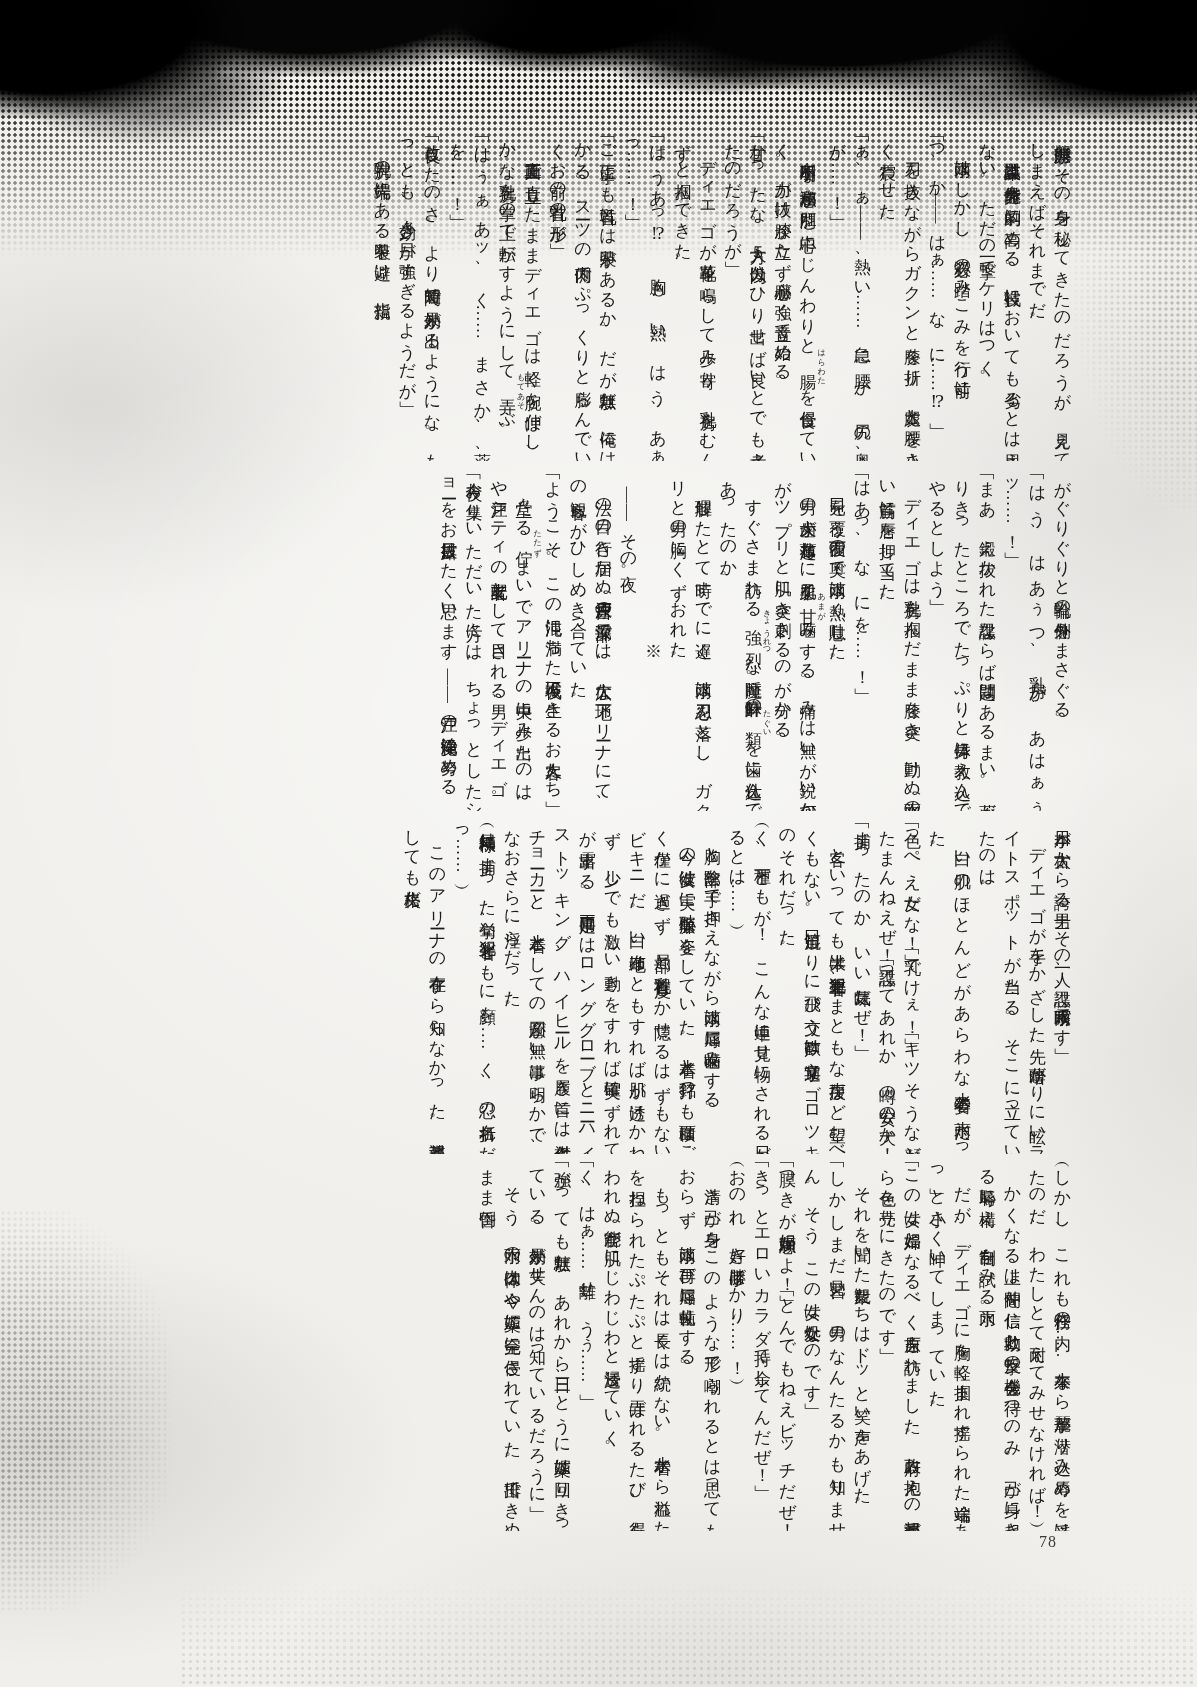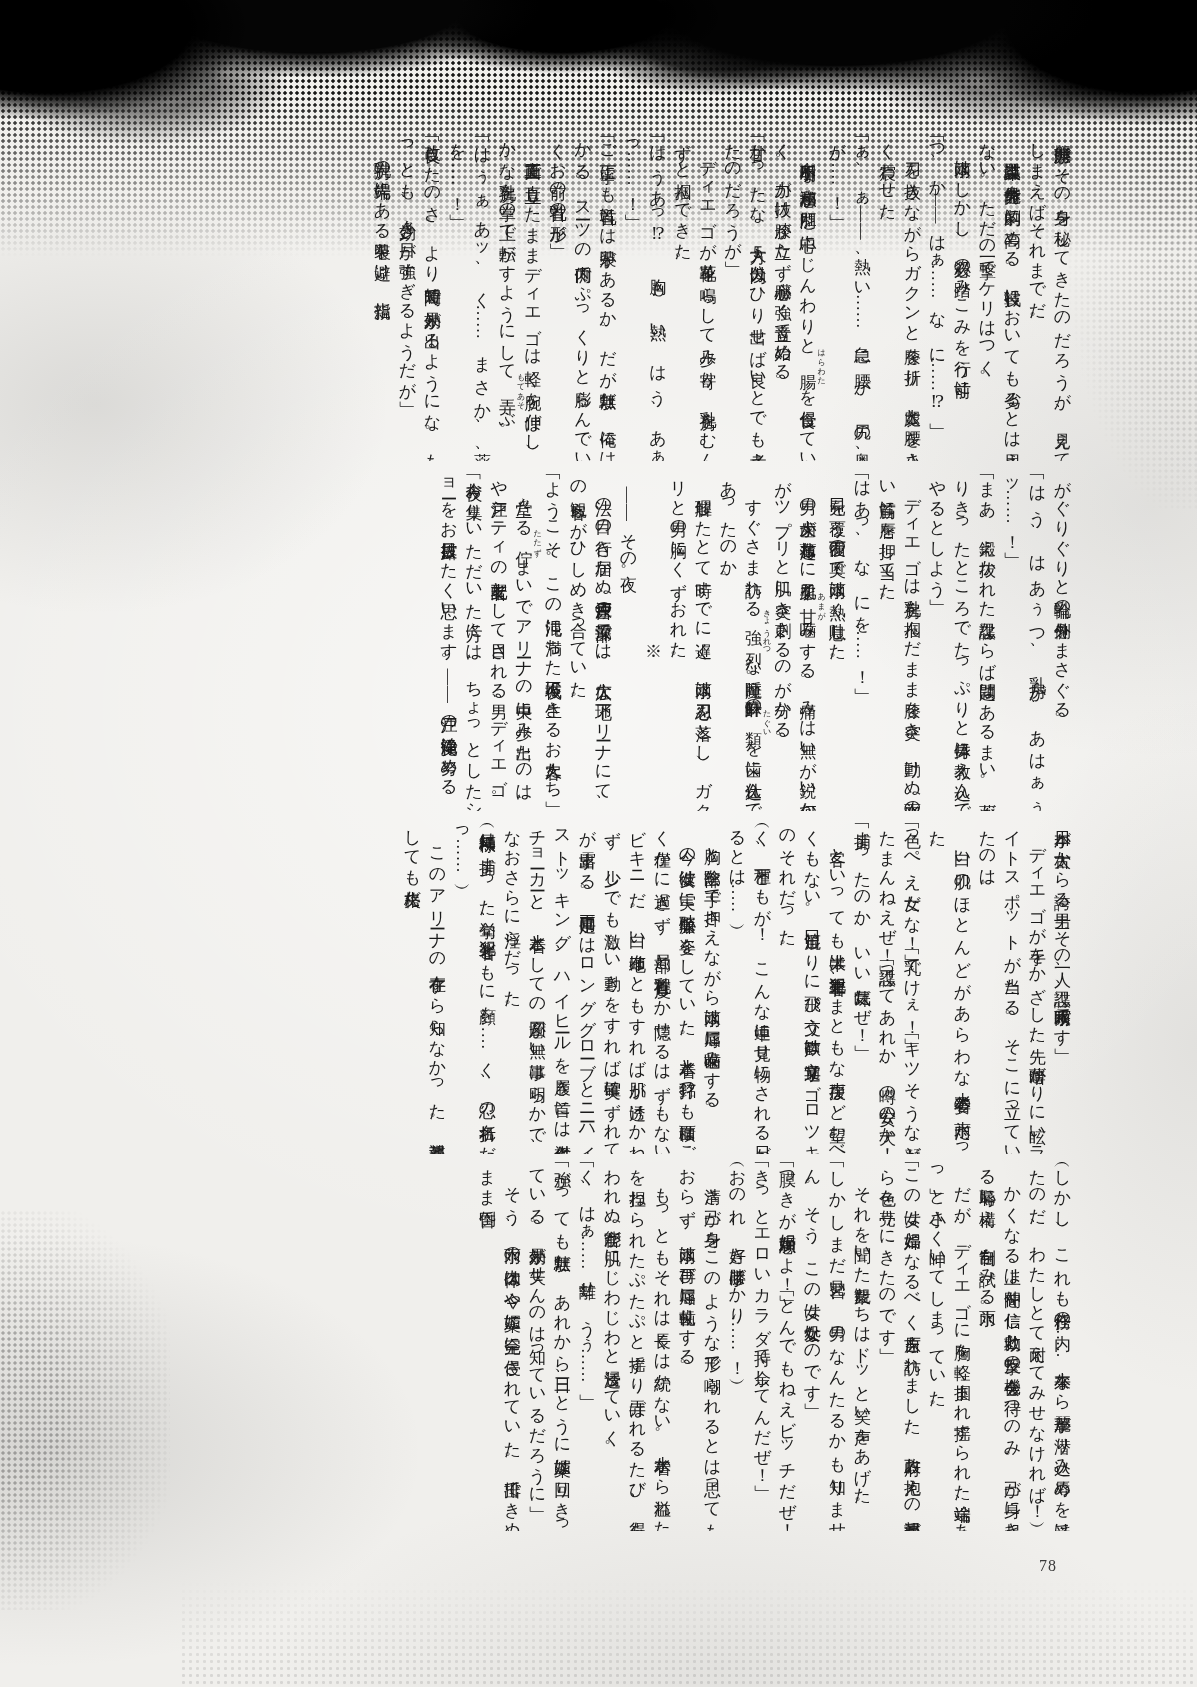--- a/index.html
+++ b/index.html
@@ -75,21 +75,21 @@
   }
   .tblock p{margin:0;padding:0;}
   .tblock p.divider{text-align:center;letter-spacing:0;}
   ruby rt{font-size:8px;letter-spacing:0;}
   .b1{top:131px;height:330px;}
   .b2{top:469px;height:342px;}
   .b3{top:818px;height:336px;}
   .b4{top:1157px;height:374px;}
   .page-number{
     position:absolute;
-    right:140px;bottom:112px;
+    right:140px;bottom:136px;
     font-size:16px;color:#3a3a3a;
     letter-spacing:1px;
     margin-left:45px;
   }
 </style>
 </head>
 <body>
 
 <div class="page">
   <div class="tex tex-top"></div>

